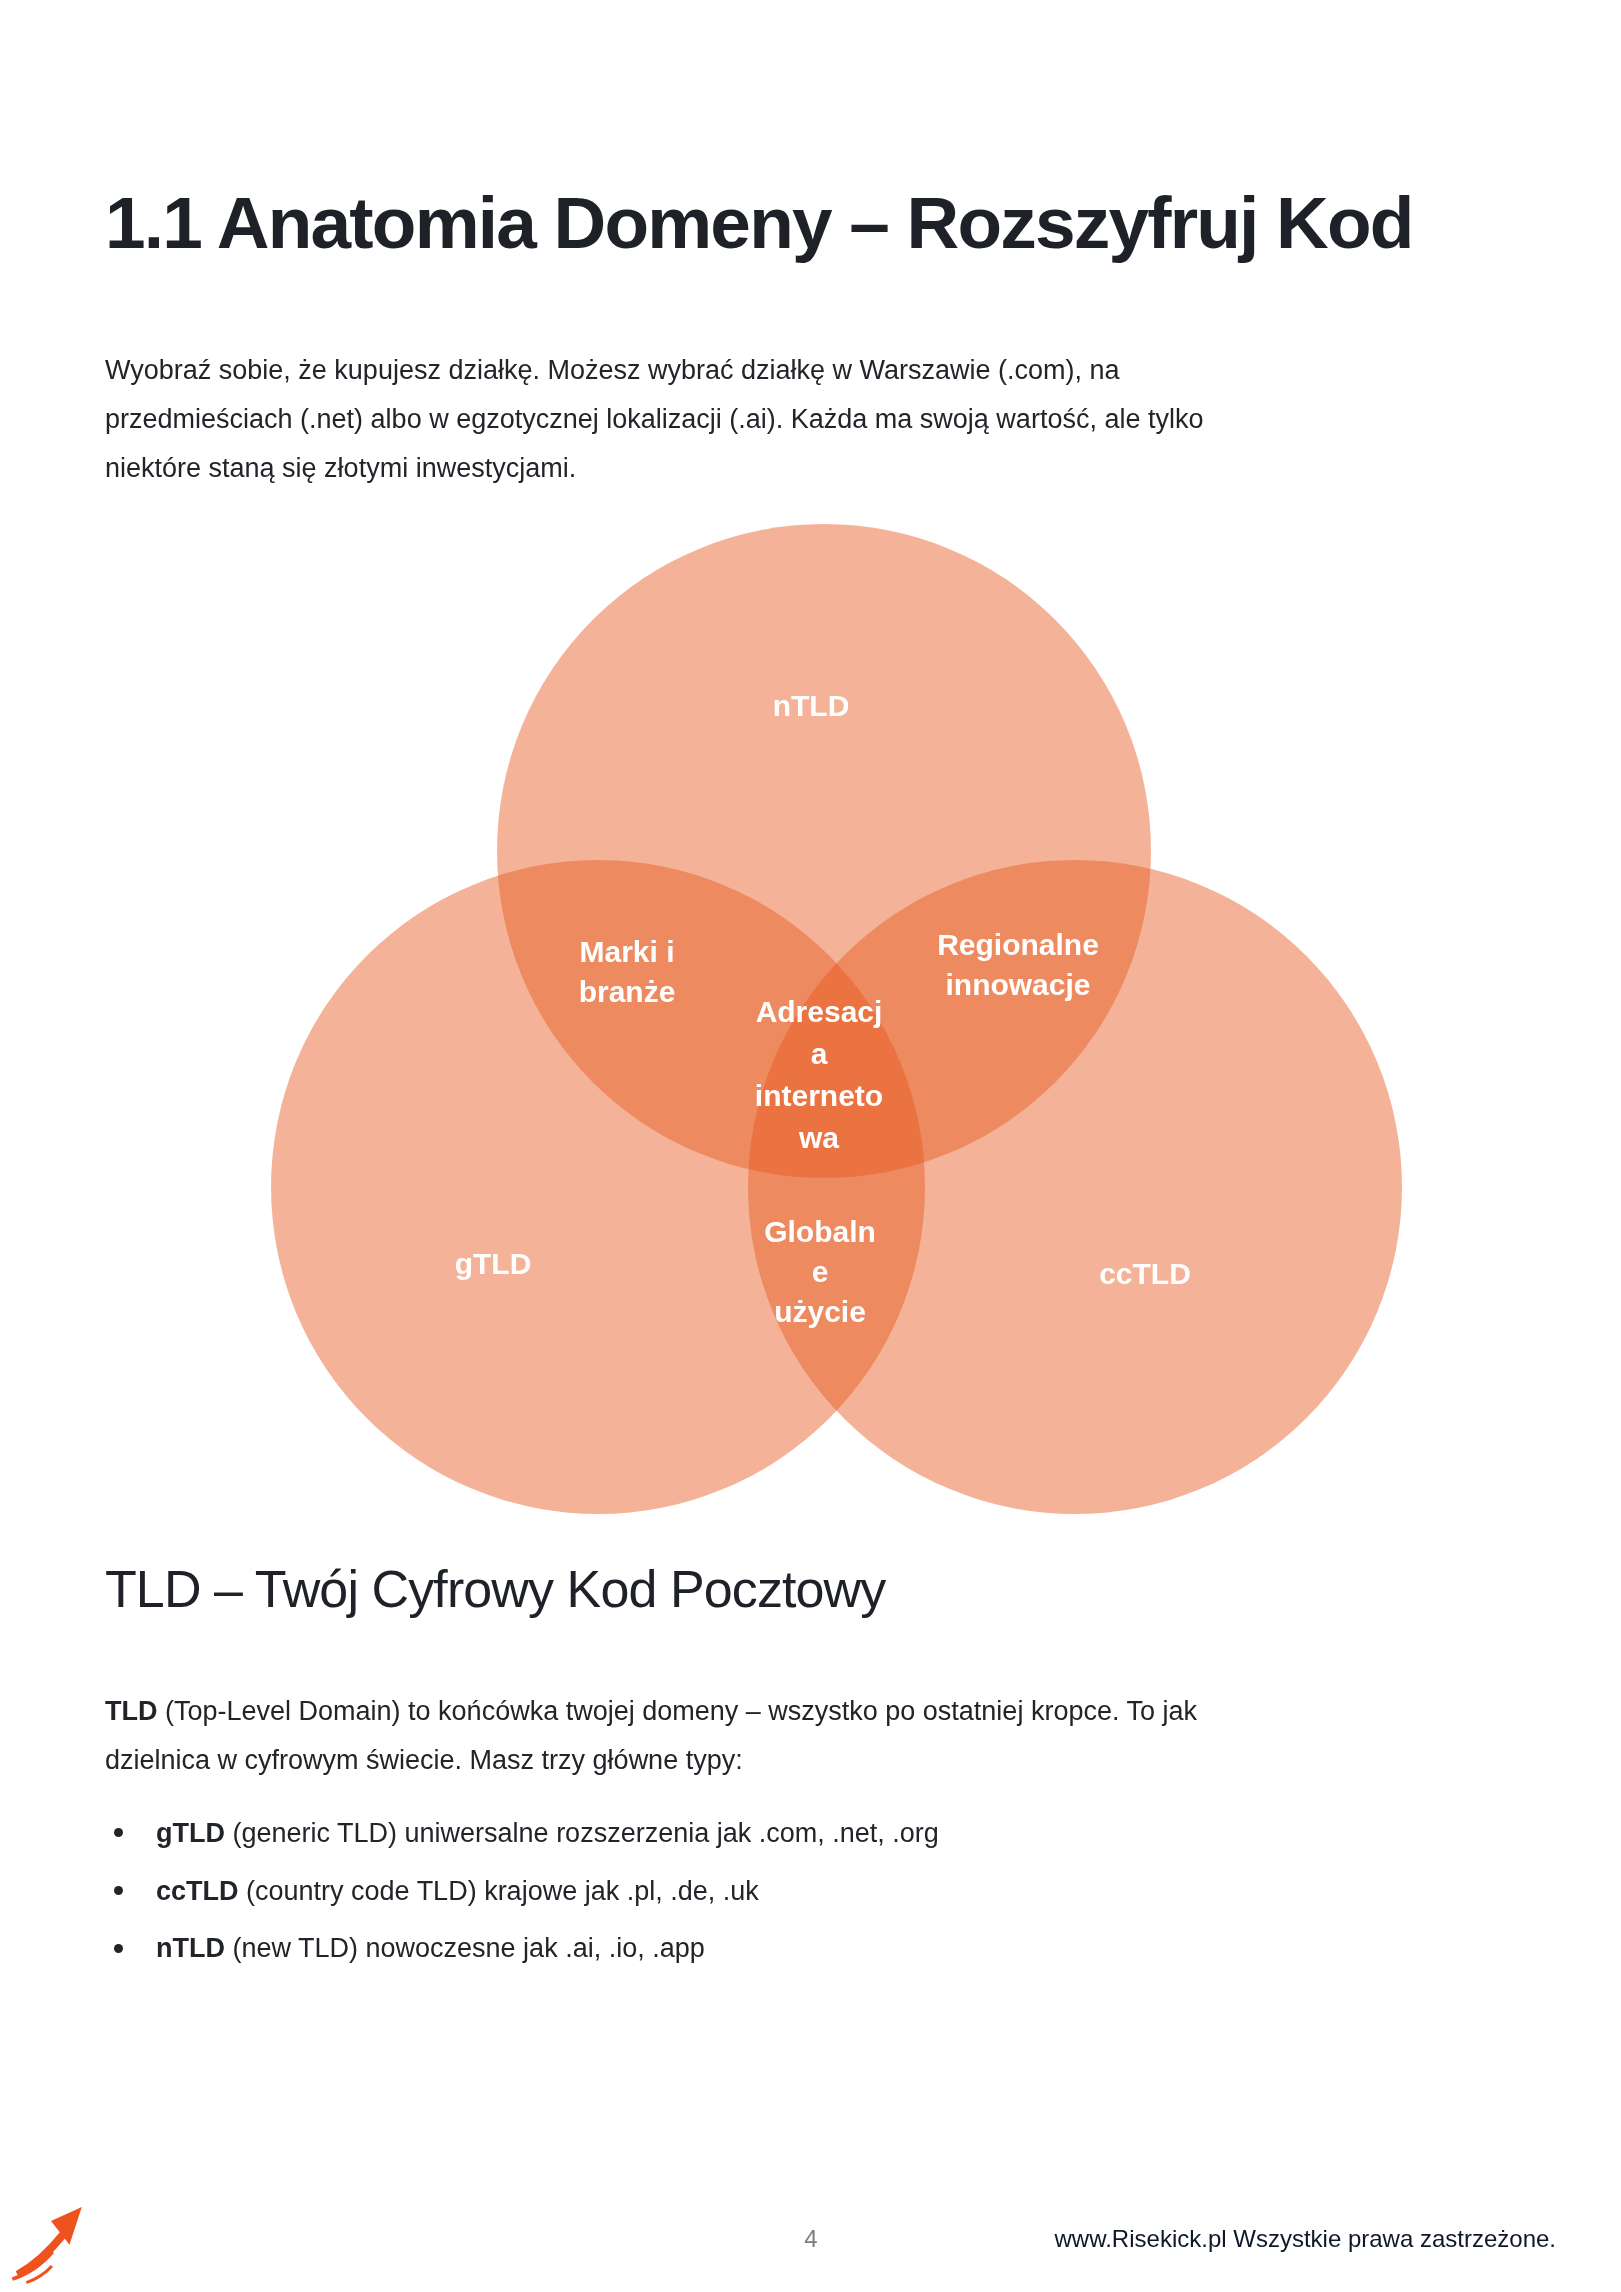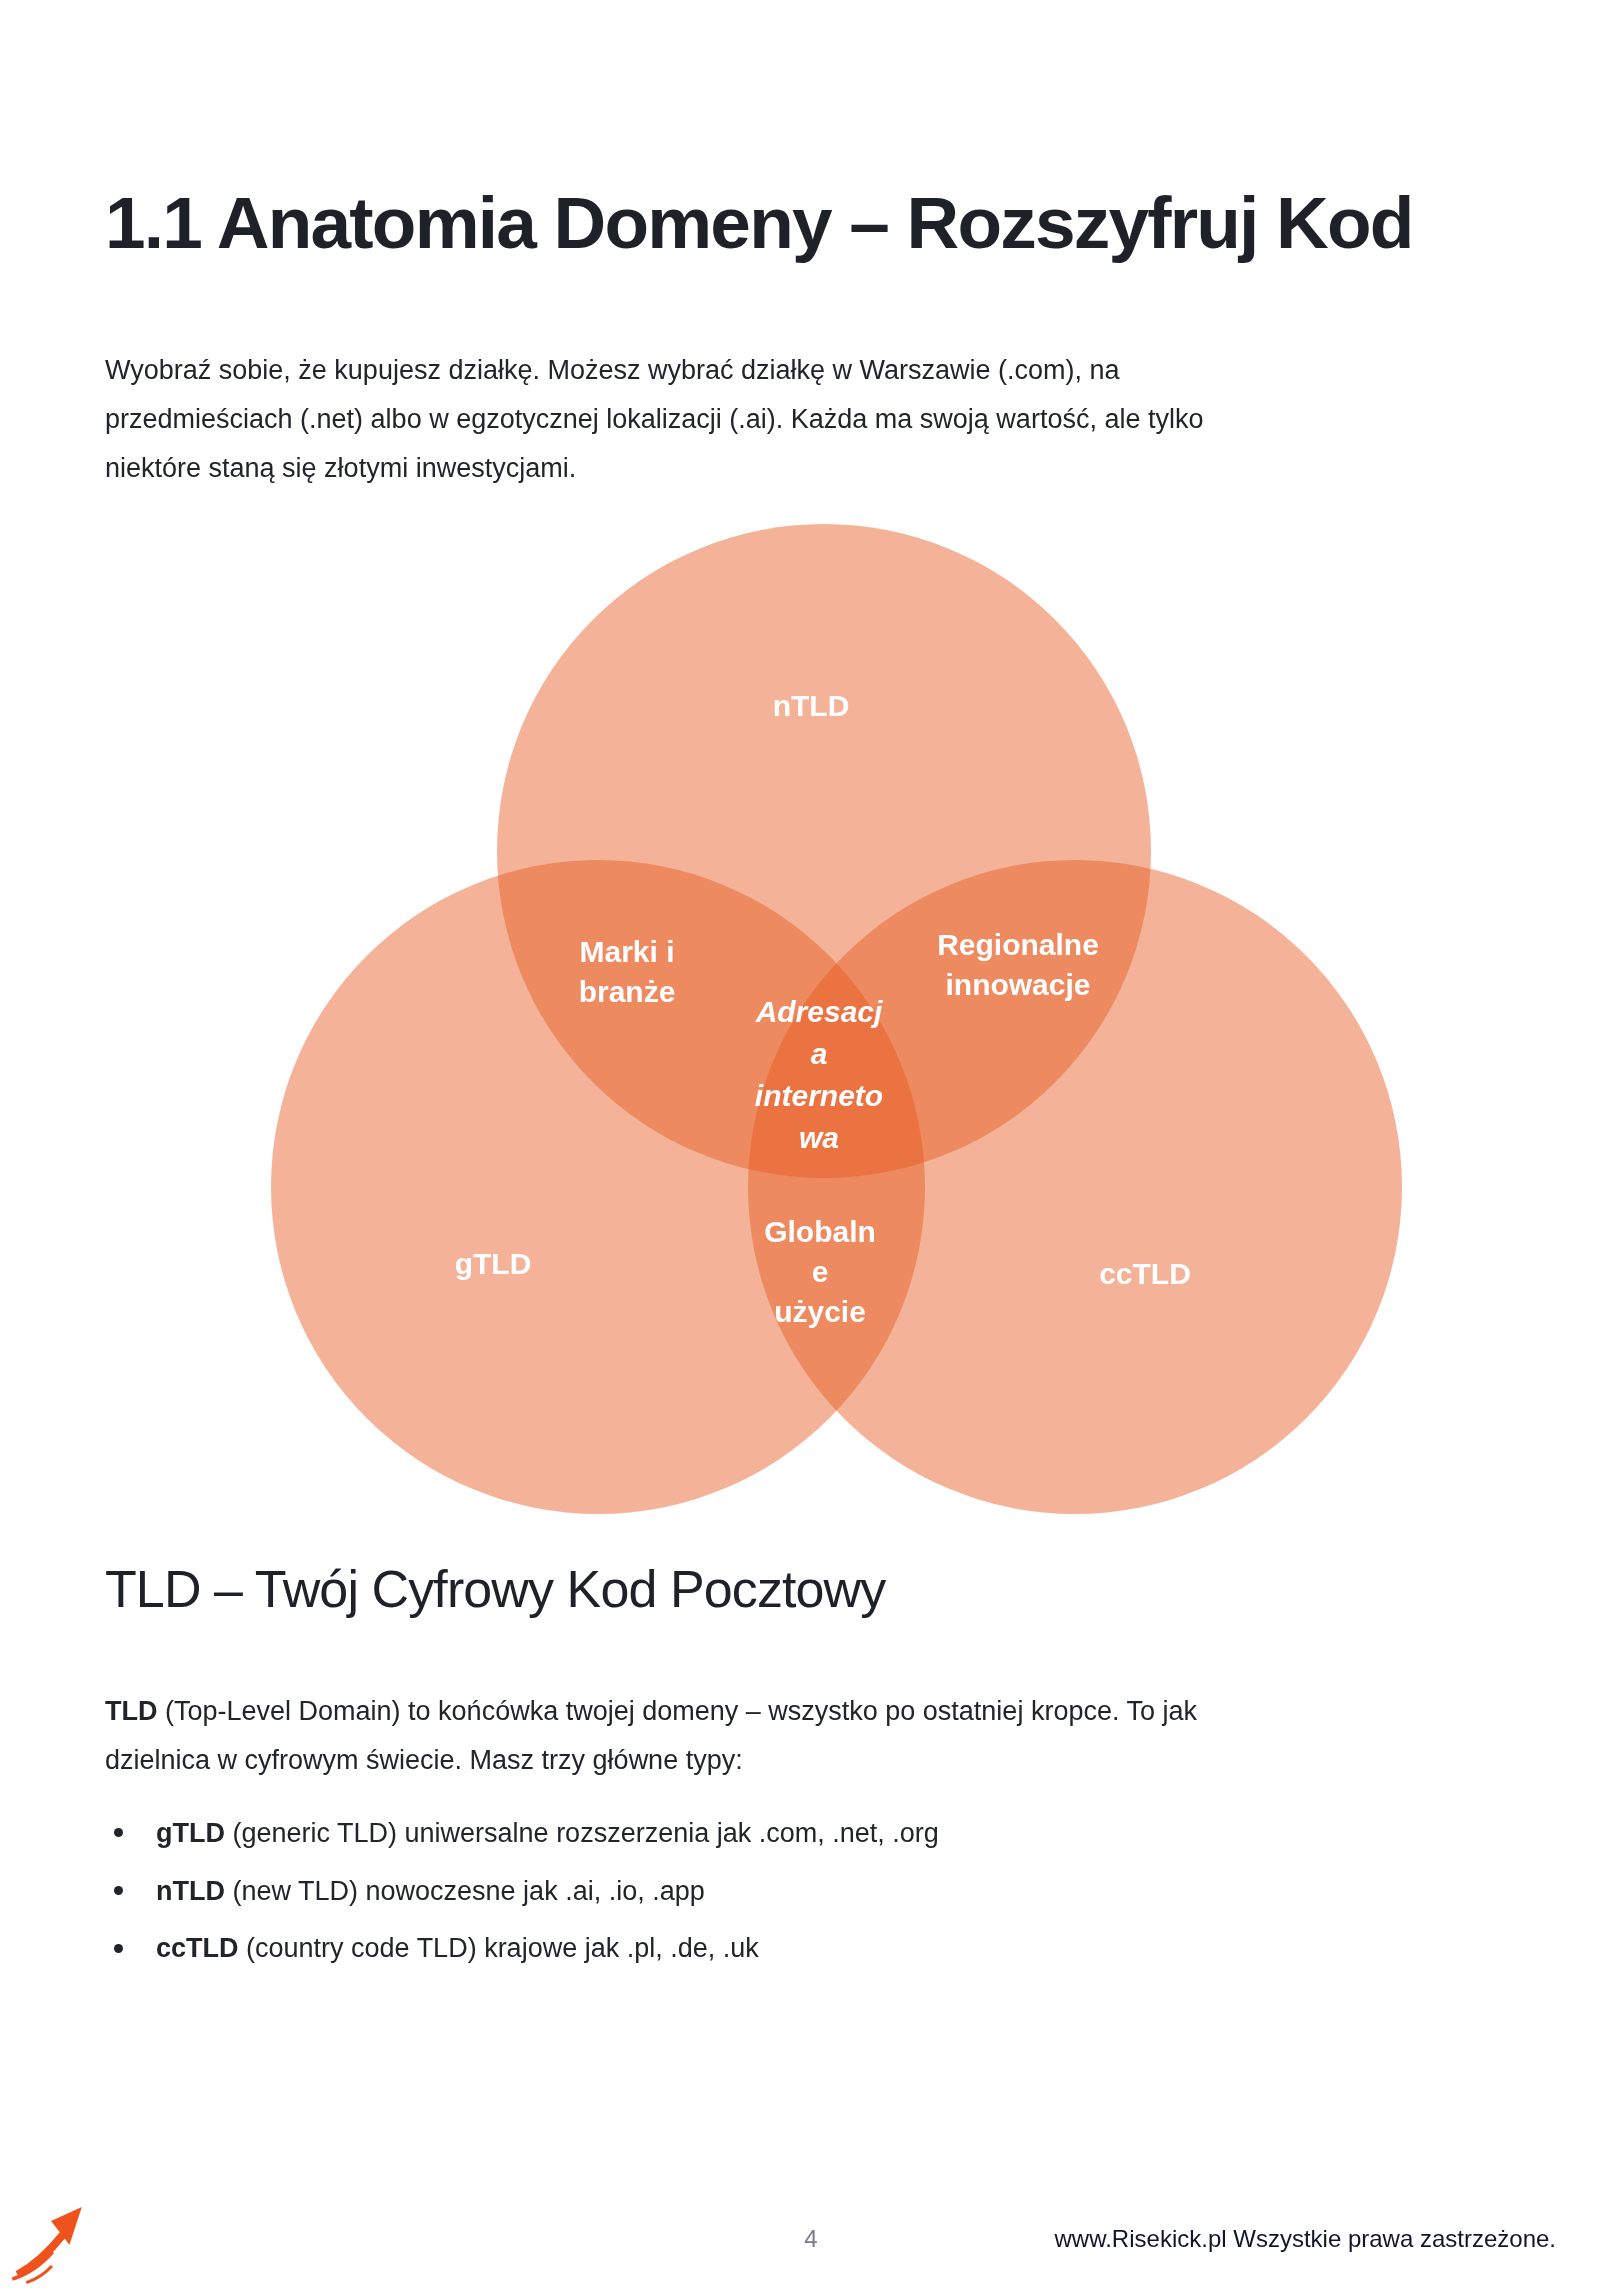--- a/index.html
+++ b/index.html
@@ -46,21 +46,21 @@
   .vl {
     position:absolute; transform:translate(-50%,-50%);
     color:#ffffff; font-weight:700; font-size:30px; line-height:40px;
     text-align:center; white-space:pre-line;
   }
   .vl-ntld       { left:811px;  top:706px; }
   .vl-gtld       { left:493px;  top:1264px; }
   .vl-cctld      { left:1145px; top:1274px; }
   .vl-marki      { left:627px;  top:972px; }
   .vl-regionalne { left:1018px; top:965px; }
-  .vl-adresacja  { left:819px;  top:1075px; line-height:42px;font-style:italic; }
+  .vl-adresacja  { left:819px;  top:1075px; line-height:42px; }
   .vl-globalne   { left:820px;  top:1272px; }
 
   
   .logo { position:absolute; left:7.2px; top:2194px; width:88px; height:91px; }
   .pagenum {
     position:absolute; left:0; top:2225px; width:100%; text-align:center;
     font-size:24px; color:#7a7e85;
   }
   .copyright {
     position:absolute; right:66px; top:2225px;
@@ -106,25 +106,25 @@
       <div>dzielnica w cyfrowym świecie. Masz trzy główne typy:</div>
     </div>
 
   <ul class="bullets">
     <li>
       <span class="dot"></span>
       <span><b>gTLD</b> (generic TLD) uniwersalne rozszerzenia jak .com, .net, .org</span>
     </li>
     <li>
       <span class="dot"></span>
-      <span><b>nTLD</b> (new TLD) nowoczesne jak .ai, .io, .app</span>
+      <span><b>ccTLD</b> (country code TLD) krajowe jak .pl, .de, .uk</span>
     </li>
     <li>
       <span class="dot"></span>
-      <span><b>ccTLD</b> (country code TLD) krajowe jak .pl, .de, .uk</span>
+      <span><b>nTLD</b> (new TLD) nowoczesne jak .ai, .io, .app</span>
     </li>
   </ul>
 
 
   <svg class="logo" viewBox="0 0 100 100" aria-hidden="true">
     <path d="M12 90 C 30 80, 48 64, 64 44" stroke="#F0521D" stroke-width="9" fill="none"></path>
     <path d="M85 13 L50 29 L71 56 Z" fill="#F0521D"></path>
     <path d="M6 95 C 22 90, 38 80, 52 64" stroke="#F0521D" stroke-width="4" fill="none"></path>
     <path d="M22 99 C 33 95, 43 89, 51 80" stroke="#F0521D" stroke-width="3.5" fill="none"></path>
   </svg>

